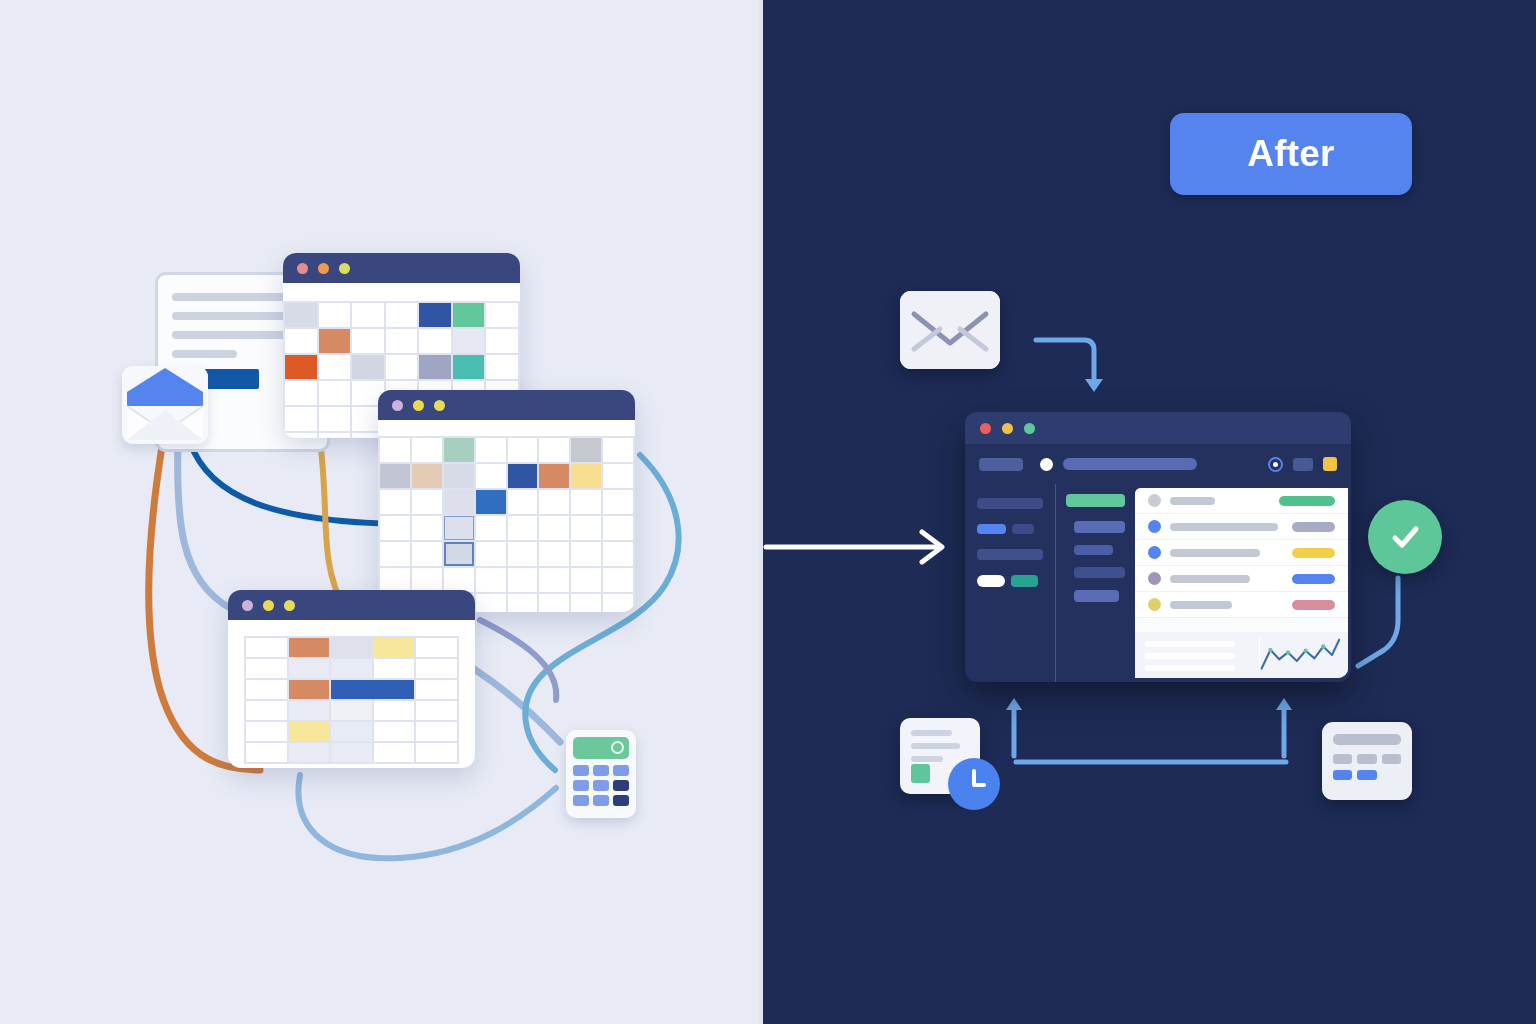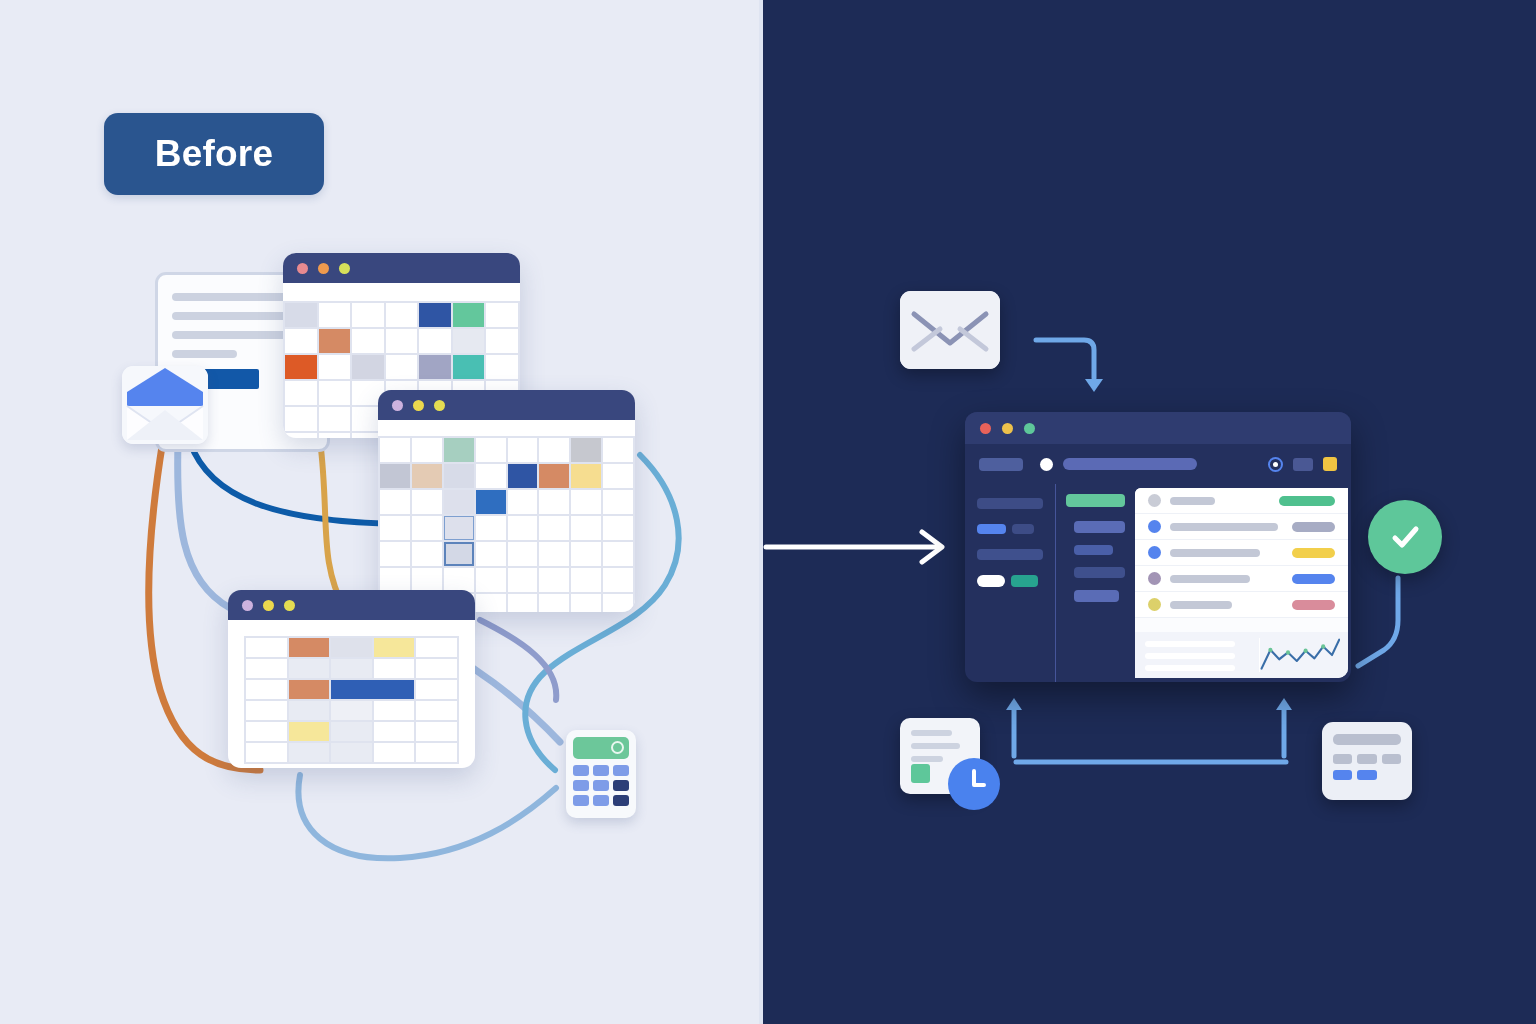--- a/index.html
+++ b/index.html
@@ -497,17 +497,17 @@
       <span class="chip"></span>
       <span class="chip"></span>
     </div>
     <div class="chips">
       <span class="chip blue"></span>
       <span class="chip blue"></span>
       <span style="flex:1"></span>
     </div>
   </div>
 
-  <div class="badge" id="badge-before">
-    <span>Before</span>
+  <div class="badge" id="badge-after">
+    <span>After</span>
   </div>
 
 </div>
 
 </body></html>

